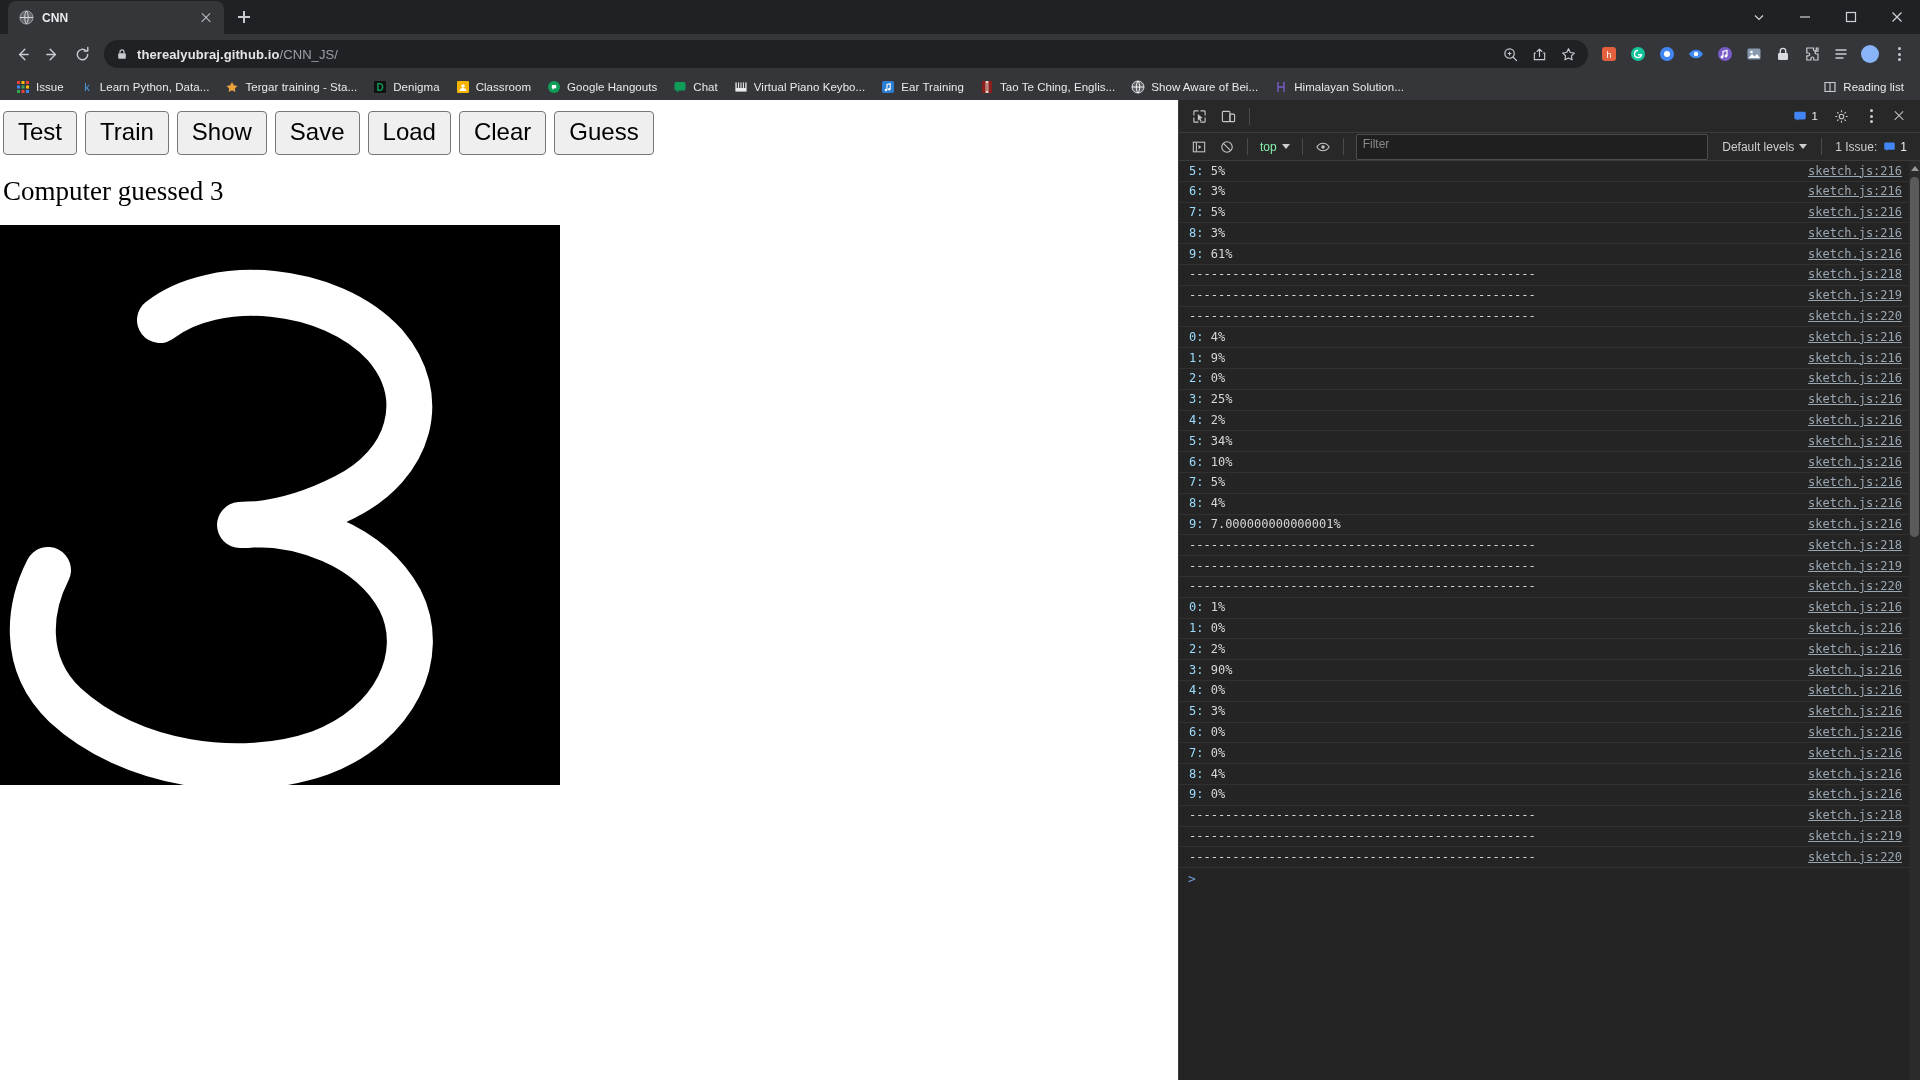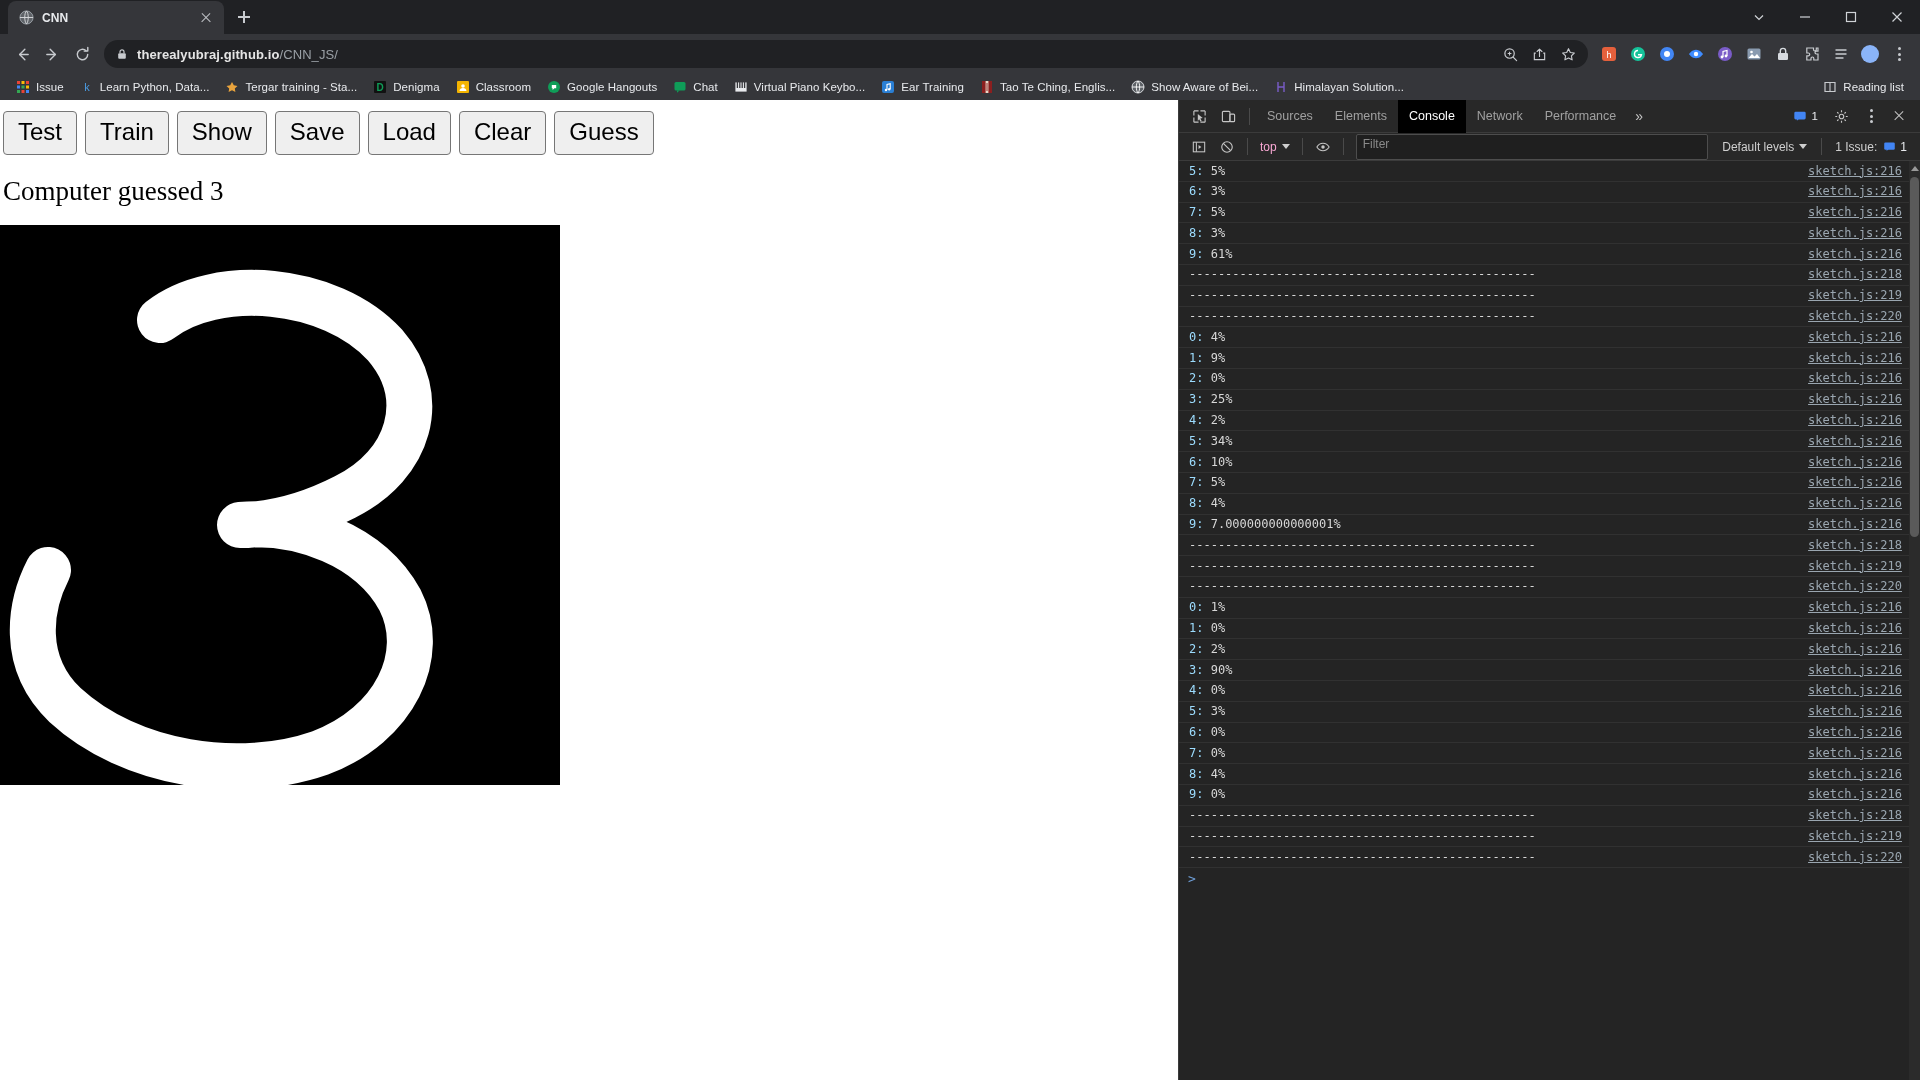--- a/index.html
+++ b/index.html
@@ -147,21 +147,21 @@
   .dt-closeX:before { transform:rotate(45deg); }
   .dt-closeX:after  { transform:rotate(-45deg); }
 
   .dt-filterbar {
     height:28px; background:#282828; display:flex; align-items:center; gap:0;
     padding:0 6px; border-bottom:1px solid #3b3b3b; flex:0 0 auto;
   }
   .fb-btn { width:28px; height:22px; display:flex; align-items:center; justify-content:center; }
   .fb-btn svg { width:14px; height:14px; display:block; }
   .ctx-select {
-    display:flex; align-items:center; gap:5px; color:#f9a8d4; font-size:12px; padding:0 6px;
+    display:flex; align-items:center; gap:5px; color:#86efac; font-size:12px; padding:0 6px;
   }
   .caret { width:0; height:0; border-left:4px solid transparent; border-right:4px solid transparent;
            border-top:5px solid #cfcfcf; display:block; }
   .filter-input {
     flex:1; height:26px; background:#1f1f1f; border:1px solid #4d4d4d; border-radius:2px;
     margin:0 6px; padding:0 6px; color:#cfcfcf; font-size:12px; line-height:19px;
     min-width:40px;
   }
   .filter-input.ph { color:#8a8a8a; }
   .levels {
@@ -544,28 +544,20 @@
             </svg>
         </div>
         <div class="dt-iconbtn">
           <svg viewBox="0 0 16 16">
               <rect x="1.5" y="2.5" width="8" height="11" rx="1" stroke="#c6c6c6" stroke-width="1.2" fill="none"></rect>
               <rect x="9.5" y="5.5" width="5" height="8" rx="1" stroke="#c6c6c6" stroke-width="1.2" fill="none"></rect>
             </svg>
         </div>
         <div class="dt-sep"></div>
 
-        <div class="dt-tabs">
-          <div class="dt-tab">Sources</div>
-          <div class="dt-tab">Elements</div>
-          <div class="dt-tab active">Console</div>
-          <div class="dt-tab">Network</div>
-          <div class="dt-tab">Performance</div>
-          <div class="dt-more">»</div>
-        </div>
 
         <div class="dt-right">
           <div class="issue-pill">
             <svg viewBox="0 0 16 16" style="width:14px;height:14px">
                 <rect x="1.5" y="3" width="13" height="9" rx="1.6" fill="#4285f4"></rect>
                 <path d="M4.5 13.5V11h2.4z" fill="#4285f4"></path>
               </svg>
             <span class="cnt">1</span>
           </div>
           <div class="dt-iconbtn">

